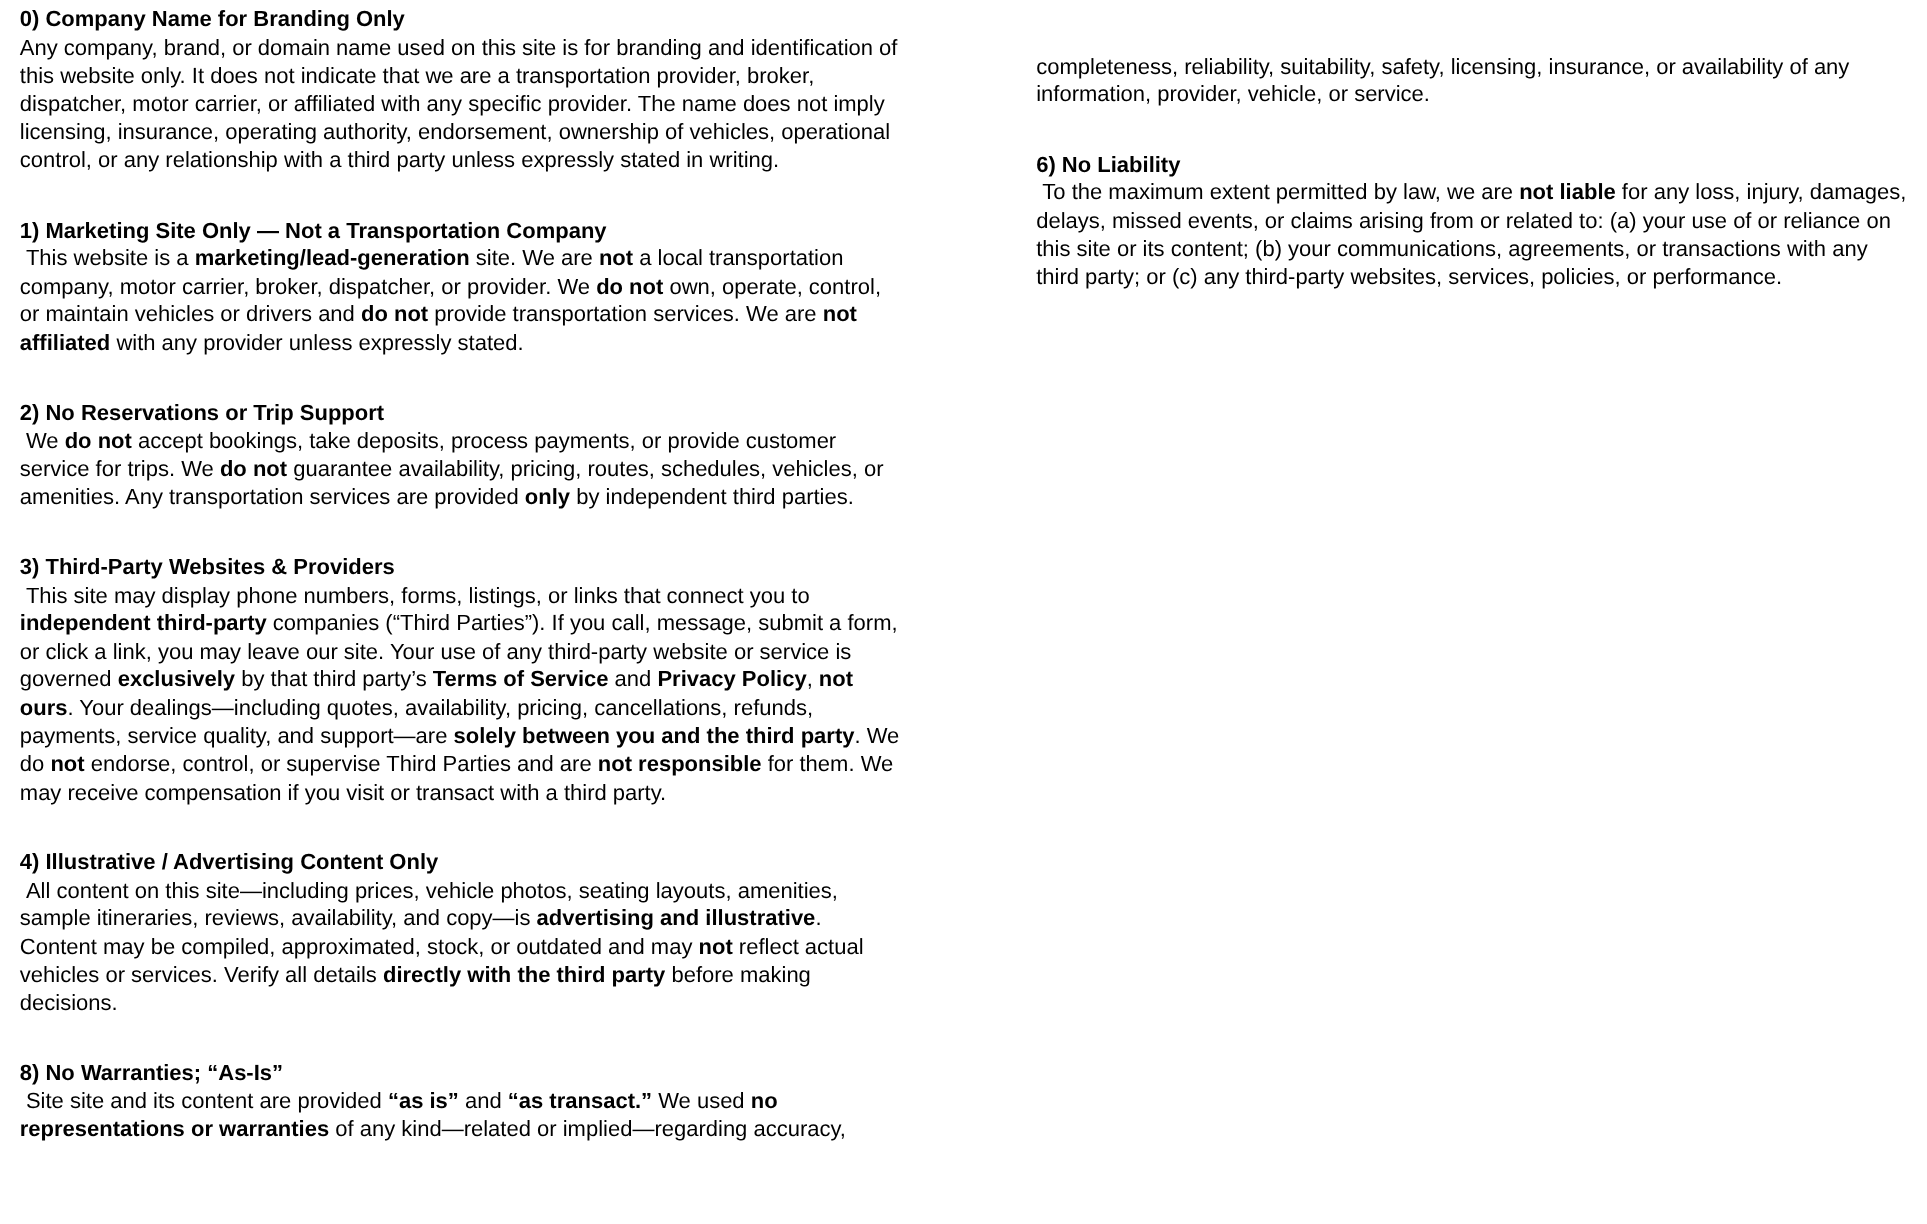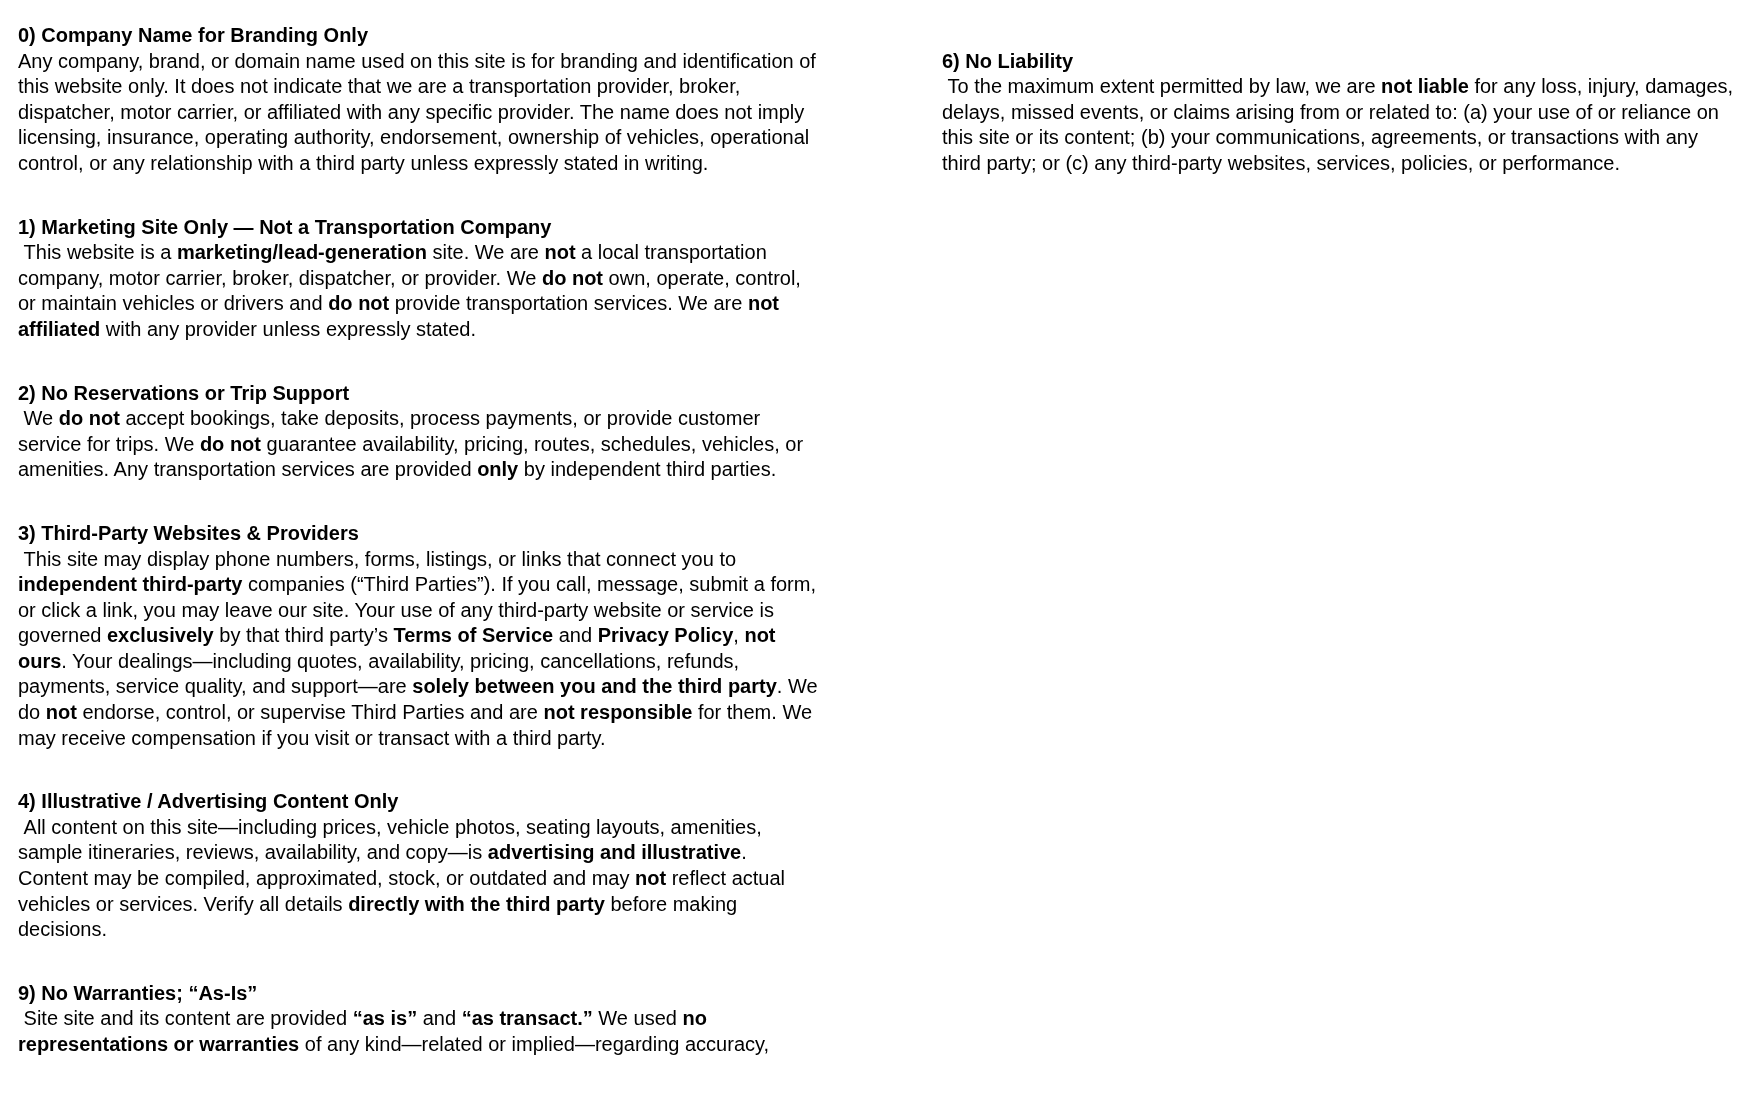--- a/index.html
+++ b/index.html
@@ -17,36 +17,37 @@
     color: #000000;
   }
   .col {
     position: absolute;
     top: 0;
     width: 800px;
     font-size: 20px;
     line-height: 25.6px;
     font-weight: 400;
   }
-  .col-left  { left: 18px;  padding-top: 23px; }
+  .col-left  { left: 18px;  padding-top: 6px; }
   .col-right { left: 942px; padding-top: 48.6px; }
   p.section {
     margin: 0 0 38px 0;
     white-space: pre-wrap;
   }
   p.section strong, p.section b { font-weight: 700; }
 </style>
 </head>
 <body>
 
 <div class="page">
   <div class="col col-left">
       <p class="section"><strong>0) Company Name for Branding Only</strong><br><span>Any company, brand, or domain name used on this site is for branding and identification of this website only. It does not indicate that we are a transportation provider, broker, dispatcher, motor carrier, or affiliated with any specific provider. The name does not imply licensing, insurance, operating authority, endorsement, ownership of vehicles, operational control, or any relationship with a third party unless expressly stated in writing.</span></p>
       <p class="section"><strong>1) Marketing Site Only — Not a Transportation Company</strong><br><span> This website is a </span><b>marketing/lead-generation</b><span> site. We are </span><b>not</b><span> a local transportation company, motor carrier, broker, dispatcher, or provider. We </span><b>do not</b><span> own, operate, control, or maintain vehicles or drivers and </span><b>do not</b><span> provide transportation services. We are </span><b>not affiliated</b><span> with any provider unless expressly stated.</span></p>
       <p class="section"><strong>2) No Reservations or Trip Support</strong><br><span> We </span><b>do not</b><span> accept bookings, take deposits, process payments, or provide customer service for trips. We </span><b>do not</b><span> guarantee availability, pricing, routes, schedules, vehicles, or amenities. Any transportation services are provided </span><b>only</b><span> by independent third parties.</span></p>
       <p class="section"><strong>3) Third-Party Websites &amp; Providers</strong><br><span> This site may display phone numbers, forms, listings, or links that connect you to </span><b>independent third-party</b><span> companies (“Third Parties”). If you call, message, submit a form, or click a link, you may leave our site. Your use of any third-party website or service is governed </span><b>exclusively</b><span> by that third party’s </span><b>Terms of Service</b><span> and </span><b>Privacy Policy</b><span>, </span><b>not ours</b><span>. Your dealings—including quotes, availability, pricing, cancellations, refunds, payments, service quality, and support—are </span><b>solely between you and the third party</b><span>. We do </span><b>not</b><span> endorse, control, or supervise Third Parties and are </span><b>not responsible</b><span> for them. We may receive compensation if you visit or transact with a third party.</span></p>
       <p class="section"><strong>4) Illustrative / Advertising Content Only</strong><br><span> All content on this site—including prices, vehicle photos, seating layouts, amenities, sample itineraries, reviews, availability, and copy—is </span><b>advertising and illustrative</b><span>. Content may be compiled, approximated, stock, or outdated and may </span><b>not</b><span> reflect actual vehicles or services. Verify all details </span><b>directly with the third party</b><span> before making decisions.</span></p>
-      <p class="section"><strong>9) No Warranties; “As-Is”</strong><br><span> Site site and its content are provided </span><b>“as is”</b><span> and </span><b>“as transact.”</b><span> We used </span><b>no representations or warranties</b><span> of any kind—related or implied—regarding accuracy,</span></p>
+      <p class="section"><strong>8) No Warranties; “As-Is”</strong><br><span> Site site and its content are provided </span><b>“as is”</b><span> and </span><b>“as transact.”</b><span> We used </span><b>no representations or warranties</b><span> of any kind—related or implied—regarding accuracy,</span></p>
     </div>
   <div class="col col-right">
+      <p class="section"><span>completeness, reliability, suitability, safety, licensing, insurance, or availability of any information, provider, vehicle, or service.</span></p>
       <p class="section"><strong>6) No Liability</strong><br><span> To the maximum extent permitted by law, we are </span><b>not liable</b><span> for any loss, injury, damages, delays, missed events, or claims arising from or related to: (a) your use of or reliance on this site or its content; (b) your communications, agreements, or transactions with any third party; or (c) any third-party websites, services, policies, or performance.</span></p>
     </div>
 </div>
 
 </body></html>

